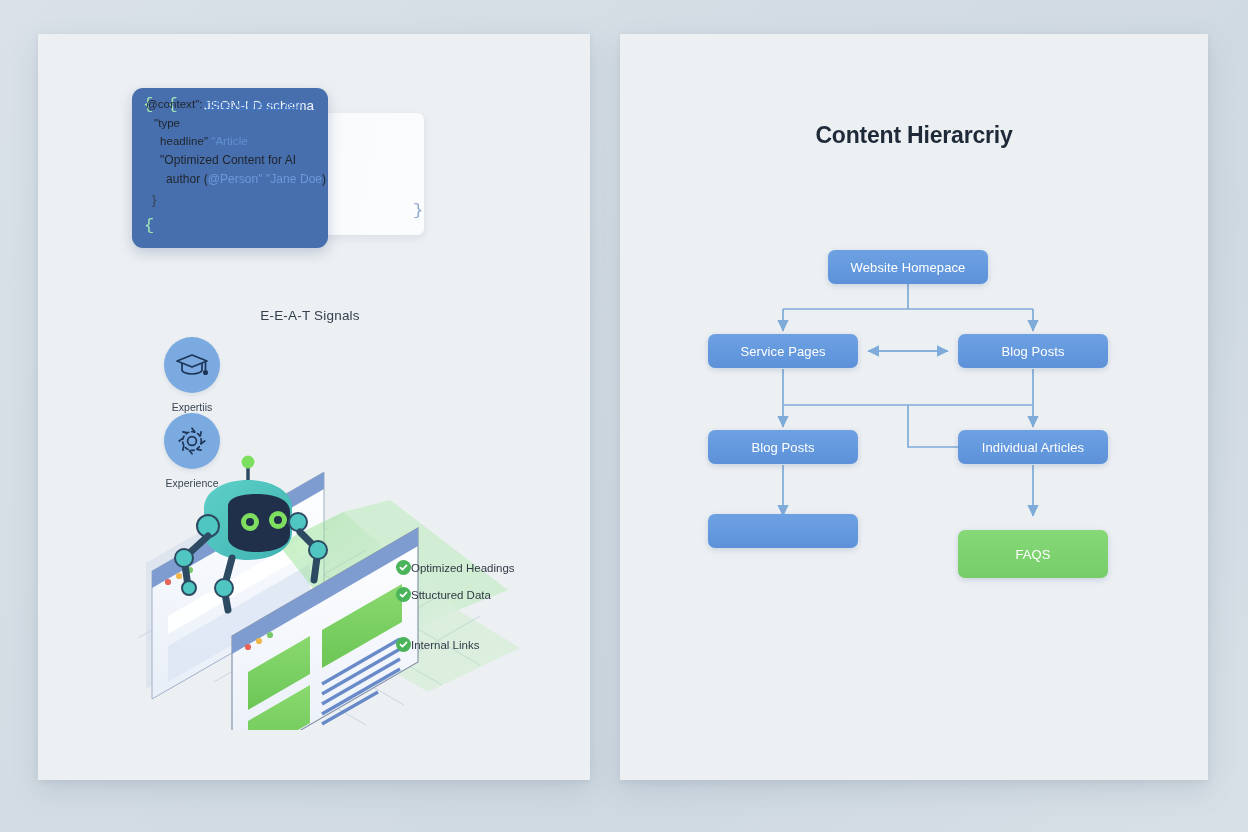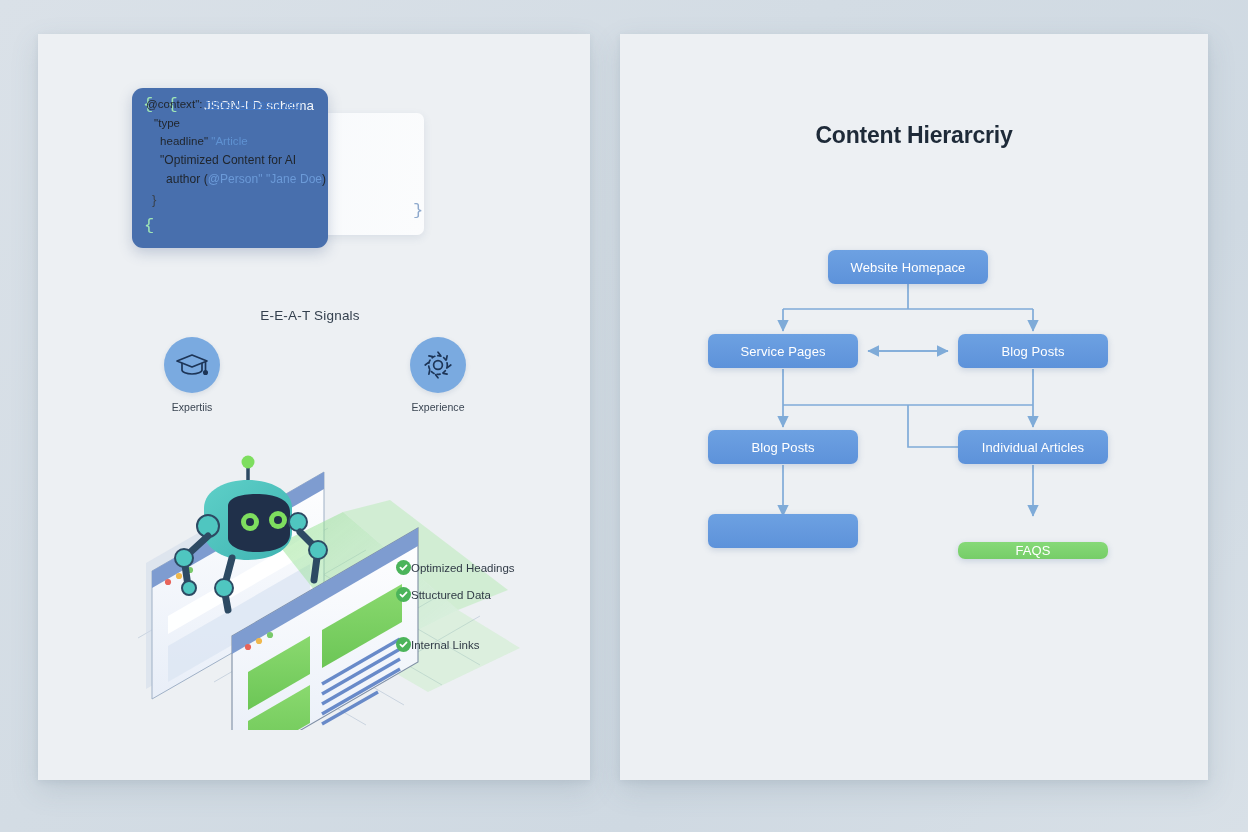--- a/index.html
+++ b/index.html
@@ -98,22 +98,23 @@
   #eeat-title {
     text-align: center;
     font-size: 13.5px;
     color: #34404e;
     letter-spacing: 0.2px;
     margin-bottom: 14px;
     width: 310px;
   }
   .eeat-row {
     display: flex;
-    justify-content: space-between;
+    justify-content: flex-start;
     width: 320px;
+    flex-direction: column;
   }
   .eeat-item { width: 74px; text-align: center; }
   .eeat-circle {
     width: 56px; height: 56px;
     border-radius: 50%;
     margin: 0 auto 8px auto;
     display: flex;
     align-items: center;
     justify-content: center;
     box-shadow: 0 2px 5px rgba(80,105,140,0.14);
@@ -424,17 +425,17 @@
   </div>
 
   <div class="node blue" style="left:338px; top:396px; width:150px; height:34px;">
     <span>Individual Articles</span>
   </div>
 
   <div class="node blue" style="left:88px; top:480px; width:150px; height:34px;">
     <span></span>
   </div>
 
-  <div class="node green" style="left:338px; top:508px; width:150px; height:17px;">
+  <div class="node green" style="left:338px; top:496px; width:150px; height:48px;">
     <span>FAQS</span>
   </div>
 
 </div>
 
 </body></html>

